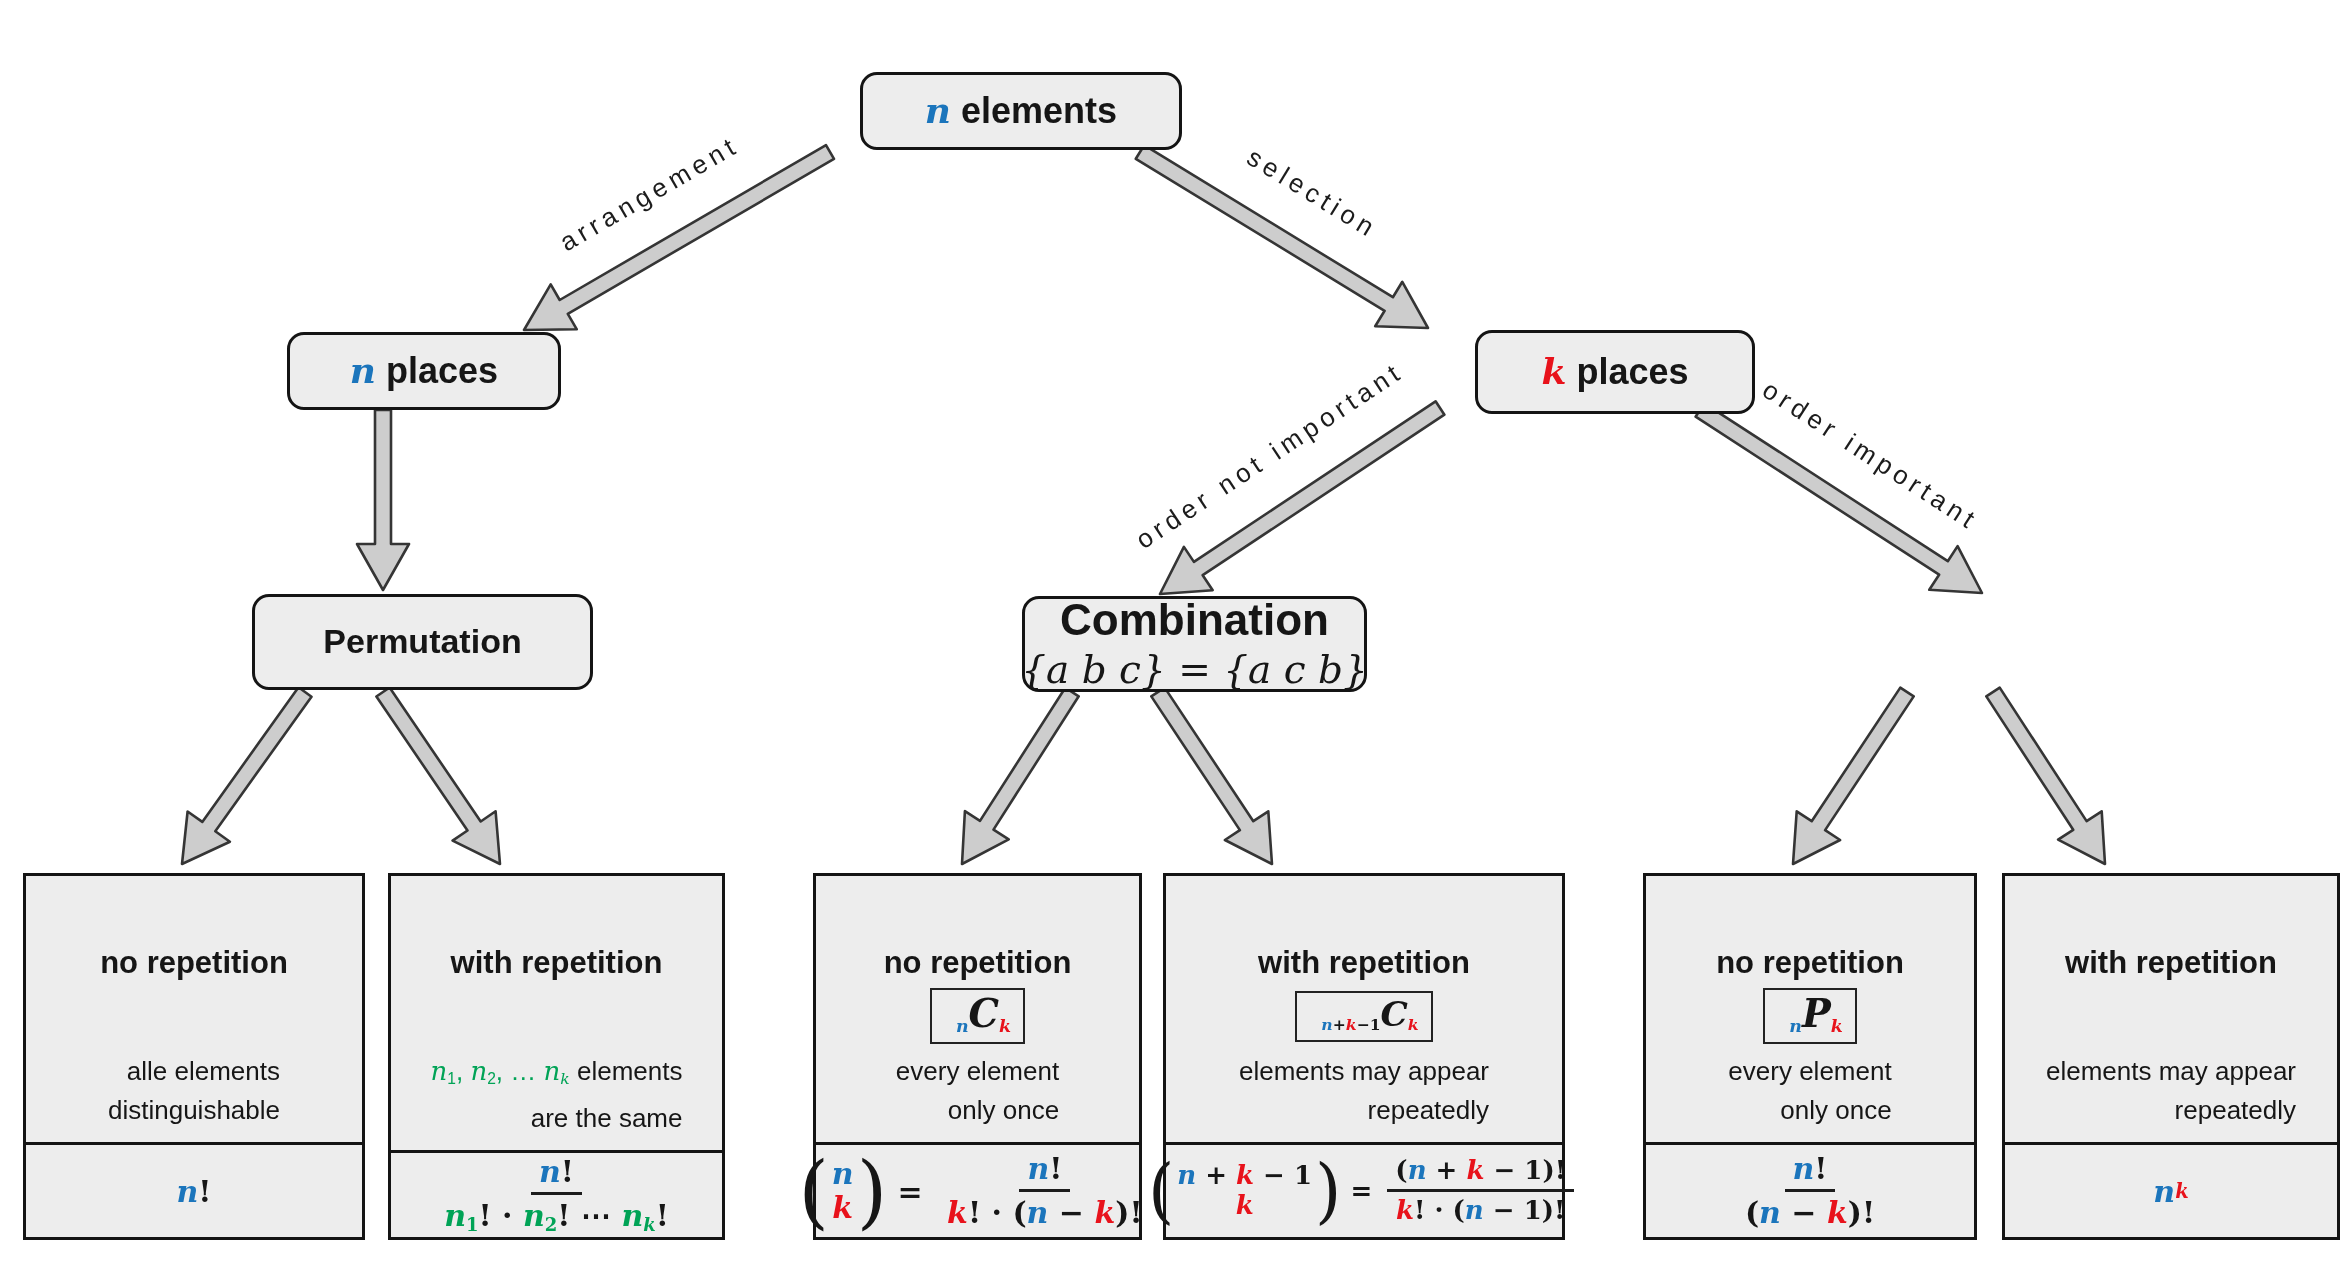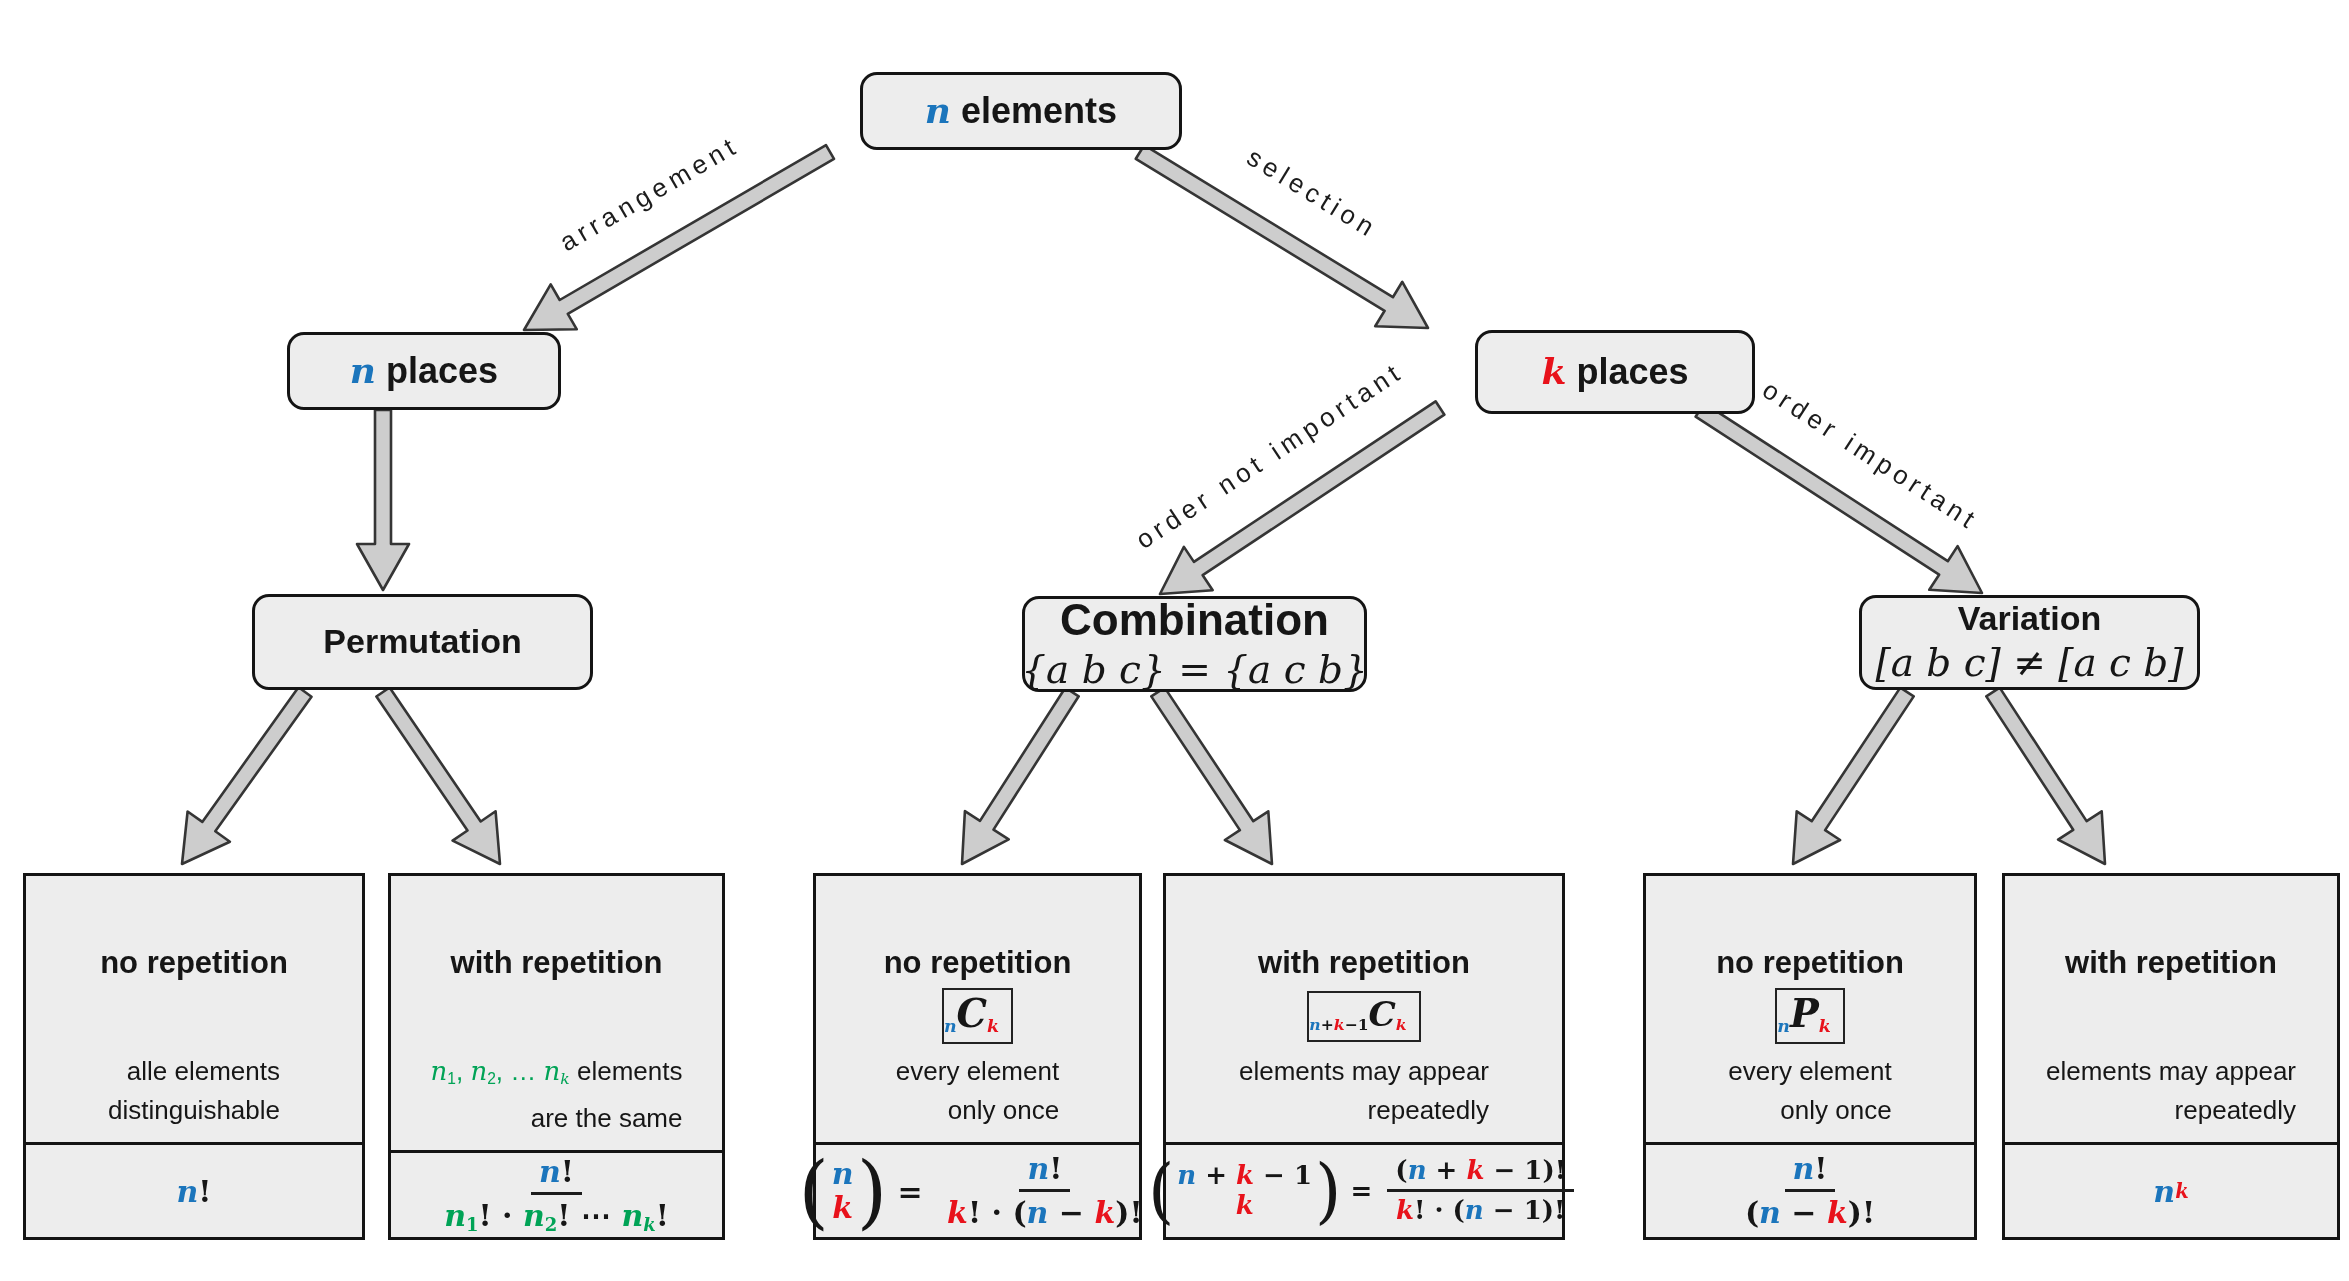--- a/index.html
+++ b/index.html
@@ -27,21 +27,21 @@
   .tok.big{font-size:1.32em;}
   .tok.sans{font-family:"Liberation Sans",sans-serif;font-style:normal;}
 
   
   .leaf{position:absolute;z-index:2;top:873px;height:367px;background:#ededed;border:3px solid #141414;
         box-sizing:border-box;display:flex;flex-direction:column;}
   .leaf-top{flex:1;display:flex;flex-direction:column;align-items:center;border-bottom:3px solid #141414;
             padding-top:22px;box-sizing:border-box;margin-top:48px;}
   .leaf-title{font-weight:700;font-size:31px;line-height:1.1;}
   .badge-row{height:72px;display:flex;align-items:center;justify-content:center;}
-  .badge{border:2px solid #222;padding:1px 12px 5px 0;font-size:29px;font-weight:700;
+  .badge{border:2px solid #222;padding:1px 12px 5px 24px;font-size:29px;font-weight:700;
          font-family:"DejaVu Serif",serif;line-height:1.2;}
   .leaf-desc{flex:1;display:flex;flex-direction:column;justify-content:center;padding-bottom:12px;}
   .desc-line{font-size:26px;line-height:39px;text-align:right;font-weight:400;}
   .desc-line .tok{font-weight:400;}
   .leaf-bottom{height:120px;display:flex;align-items:center;justify-content:center;}
   .formula{font-family:"DejaVu Serif",serif;font-size:30px;font-weight:700;display:flex;align-items:center;}
   .formula .tok{font-weight:700;}
   .leaf-4 .formula{font-size:26px;}
   .leaf-4 .badge{font-size:26px;}
 
@@ -112,24 +112,20 @@
 
   <div class="node" style="left:212px;top:594px;width:341px;height:96px">
     <div class="node-title" style="font-size:34px">Permutation</div>
   </div>
 
   <div class="node" style="left:982px;top:596px;width:345px;height:96px">
     <div class="node-title" style="font-size:44px">Combination</div>
     <div class="node-sub">{a b c} = {a c b}</div>
   </div>
 
-  <div class="node" style="left:1819px;top:595px;width:341px;height:95px">
-    <div class="node-title" style="font-size:34px">Variation</div>
-    <div class="node-sub">[a b c] ≠ [a c b]</div>
-  </div>
 
   <div class="leaf" style="left:23px;width:342px">
     <div class="leaf-top">
       <div class="leaf-title">no repetition</div>
       <div class="badge-row"></div>
       <div class="leaf-desc">
         <div class="desc-line">alle elements</div>
         <div class="desc-line">distinguishable</div>
       </div>
     </div>

